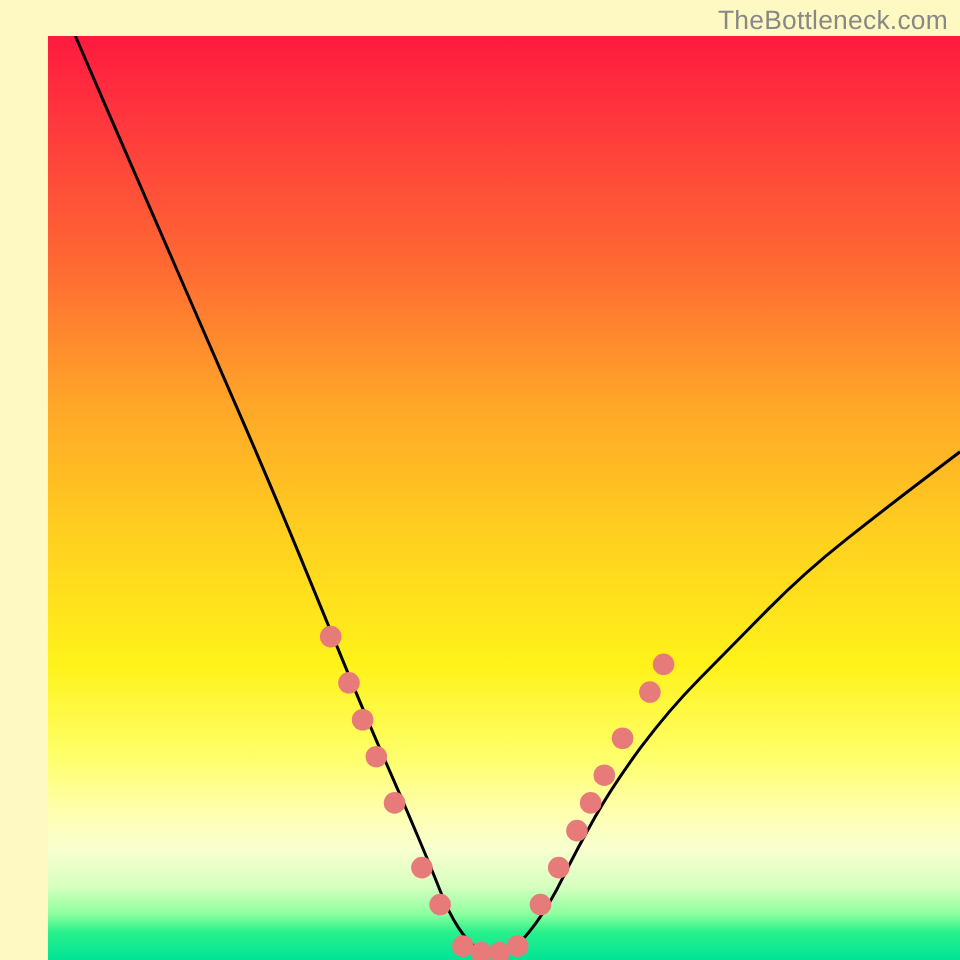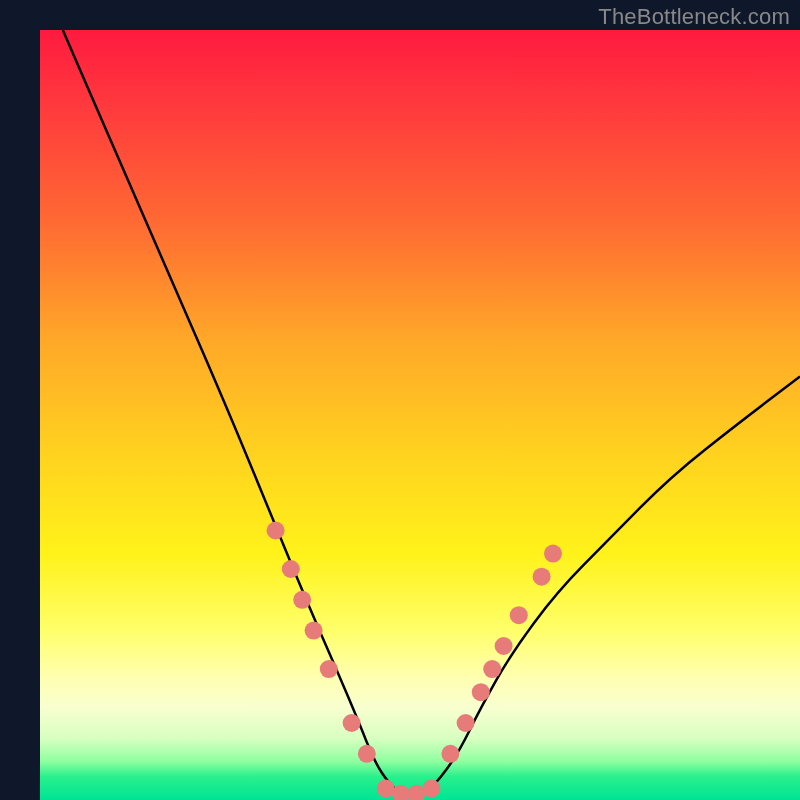--- a/index.html
+++ b/index.html
@@ -8,21 +8,21 @@
     width: 800px;
     height: 800px;
     background: #000;
     overflow: hidden;
     font-family: Arial, Helvetica, sans-serif;
   }
   .outer {
     position: relative;
     width: 800px;
     height: 800px;
-    background: #0f172a;
+    background: #fef9c3;
   }
   .watermark {
     position: absolute;
     top: 4px;
     right: 10px;
     color: #888;
     font-size: 22px;
     font-weight: 500;
     letter-spacing: 0.2px;
     z-index: 10;

